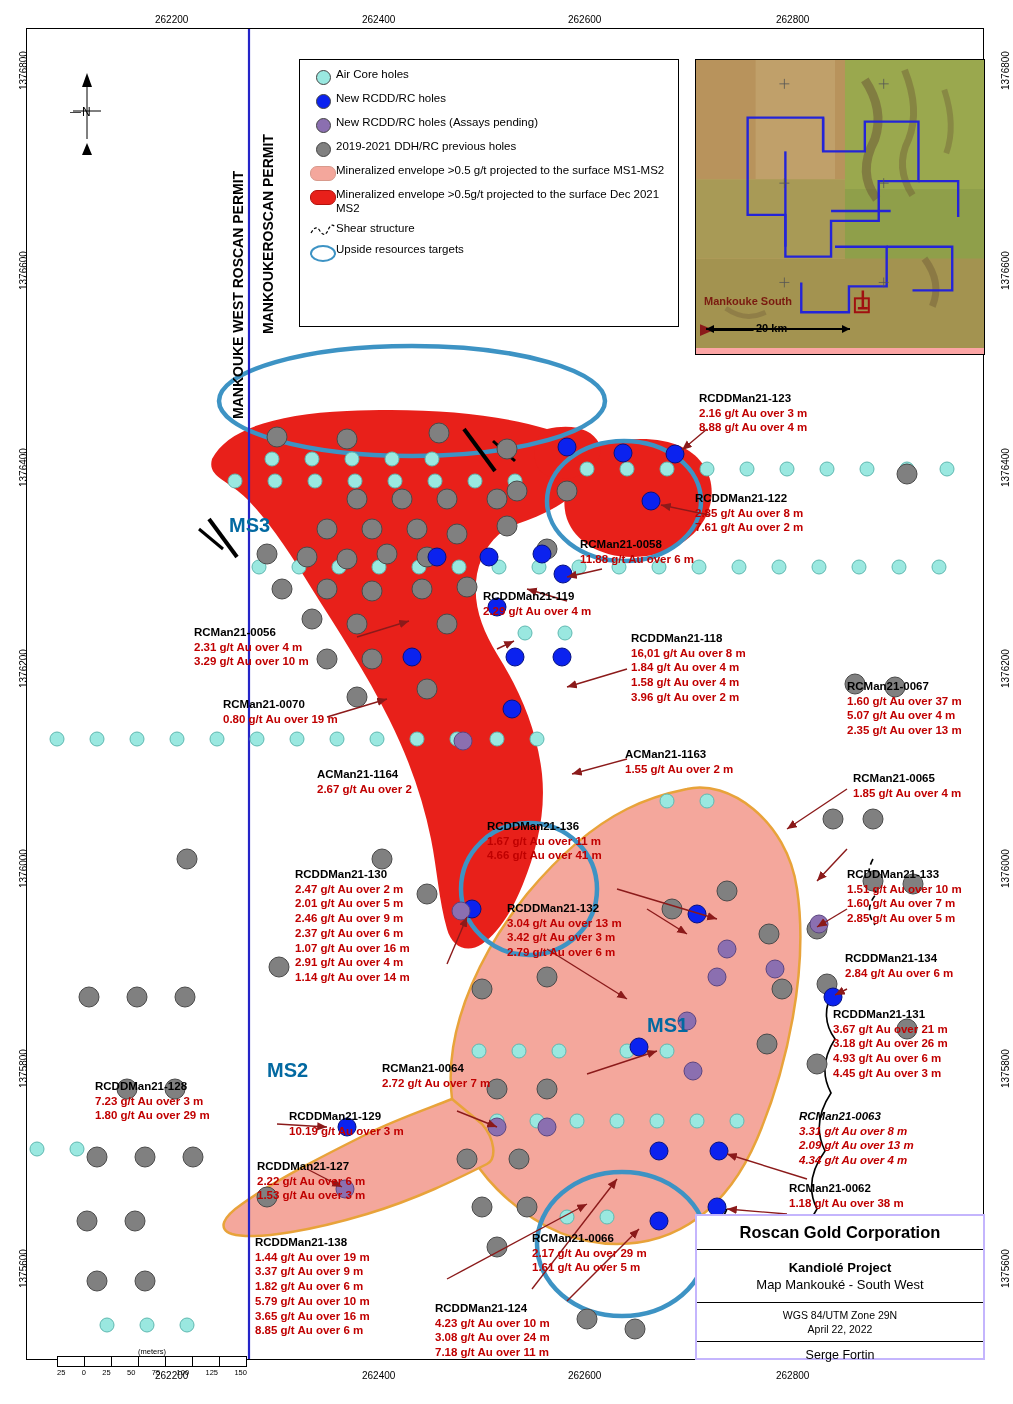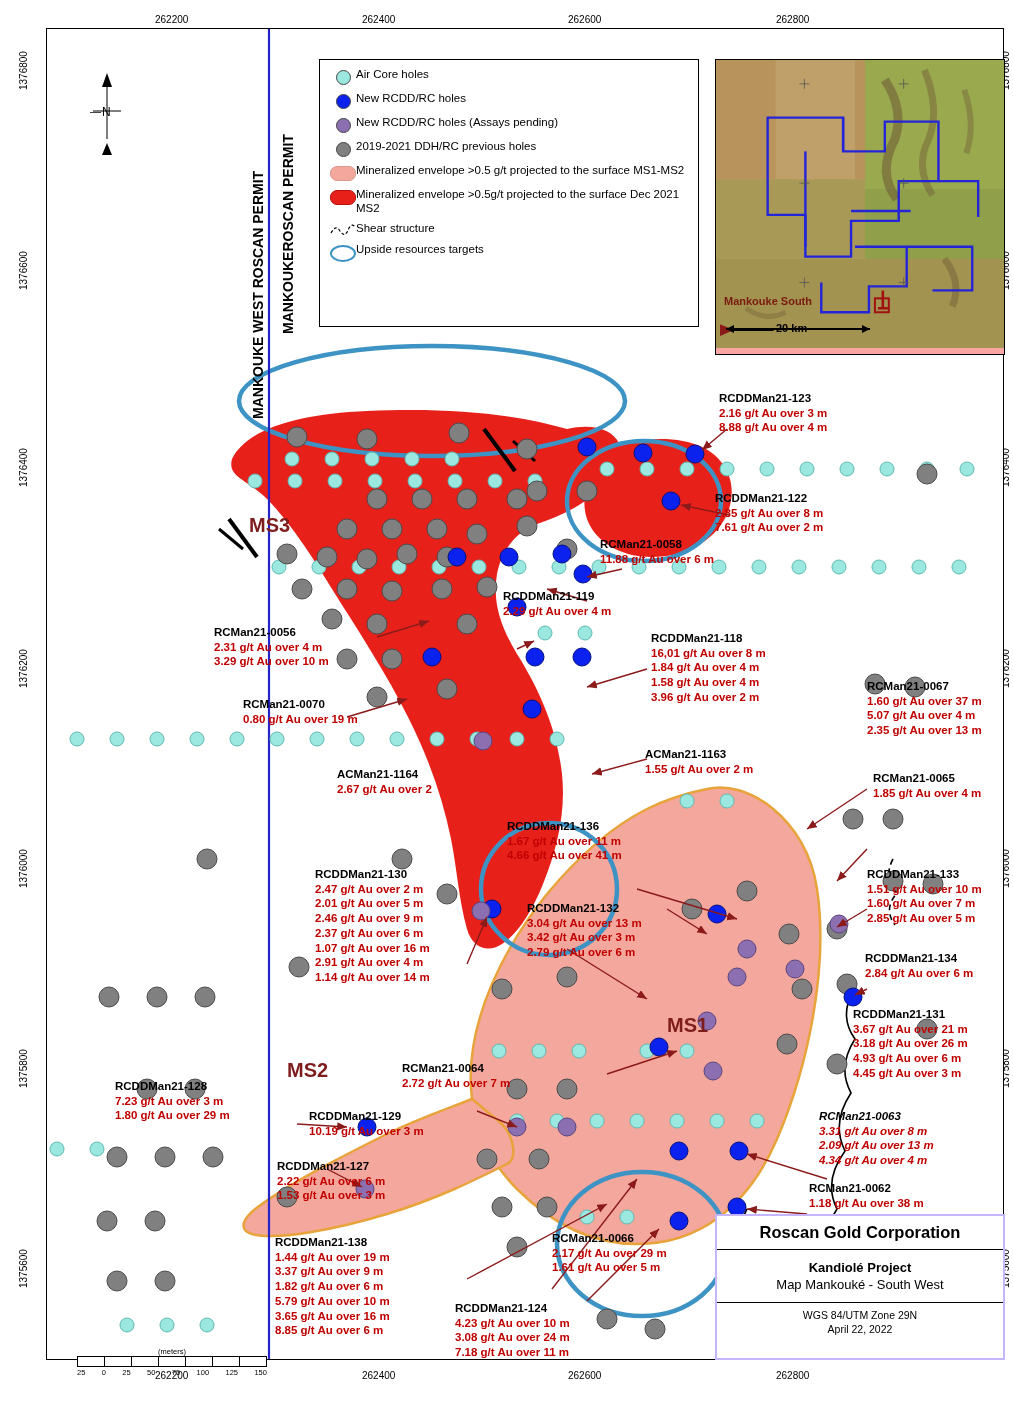--- a/index.html
+++ b/index.html
@@ -1,17 +1,17 @@
 <!DOCTYPE html>
 <html><head>
 <meta charset="utf-8">
 <style>
   html,body{margin:0;padding:0;background:#fff;}
   body{width:1013px;height:1404px;position:relative;font-family:"Liberation Sans",sans-serif;overflow:hidden;}
-  .map-frame{position:absolute;left:26px;top:28px;width:958px;height:1332px;border:1px solid #000;box-sizing:border-box;background:#fff;margin-left:20px;}
+  .map-frame{position:absolute;left:26px;top:28px;width:958px;height:1332px;border:1px solid #000;box-sizing:border-box;background:#fff;}
   .axis-label{position:absolute;font-size:10px;color:#000;}
   .axis-top{top:14px;}
   .axis-bottom{top:1370px;}
   .axis-left,.axis-right{font-size:10px;color:#000;position:absolute;transform:rotate(-90deg);transform-origin:left top;white-space:nowrap;}
 
   
   .legend{position:absolute;left:272px;top:30px;width:380px;height:268px;border:1px solid #000;background:#fff;box-sizing:border-box;padding:8px 10px;}
   .legend-row{display:flex;align-items:flex-start;margin-bottom:7px;}
   .legend-sym{width:26px;flex:0 0 26px;display:flex;align-items:center;justify-content:center;padding-top:2px;}
   .legend-txt{font-size:11.5px;color:#000;line-height:1.18;}
@@ -33,21 +33,21 @@
   .tb-row:last-child{border-bottom:none;}
   .tb-company{font-size:16.5px;font-weight:bold;padding:7px 2px 7px;}
   .tb-proj{font-size:13px;font-weight:bold;padding-top:6px;}
   .tb-map{font-size:13px;padding:2px 2px 6px;}
   .tb-small{font-size:10.5px;line-height:1.35;padding:5px 2px;}
   .tb-author{font-size:12.5px;padding:6px 2px;}
 
   
   .ann{position:absolute;font-size:11.5px;line-height:1.28;color:#c00000;font-weight:bold;white-space:nowrap;}
   .ann .hdr{color:#000;font-weight:bold;}
-  .msLabel{position:absolute;font-weight:bold;font-size:20px;color:#7f1d1d;}
+  .msLabel{position:absolute;font-weight:bold;font-size:20px;color:#0369a1;}
 
   .permit{position:absolute;font-weight:bold;font-size:14px;color:#000;white-space:nowrap;transform-origin:left top;transform:rotate(-90deg);}
 
   .scalebar{position:absolute;left:30px;top:1318px;width:190px;}
   .sb-ticks{display:flex;height:9px;border:1px solid #000;}
   .sb-ticks div{flex:1;border-right:1px solid #000;}
   .sb-ticks div:last-child{border-right:none;}
   .sb-nums{display:flex;justify-content:space-between;font-size:7.5px;margin-top:1px;}
   .sb-title{font-size:7.5px;text-align:center;}
 
@@ -667,15 +667,16 @@
   <div class="titleblock">
     <div class="tb-row tb-company">Roscan Gold Corporation</div>
     <div class="tb-row">
       <div class="tb-proj">Kandiolé Project</div>
       <div class="tb-map">Map Mankouké - South West</div>
     </div>
     <div class="tb-row tb-small">
       <div>WGS 84/UTM Zone 29N</div>
       <div>April 22, 2022</div>
     </div>
+    <div class="tb-row tb-author">Serge Fortin</div>
   </div>
 
 </div>
 
 </body></html>

